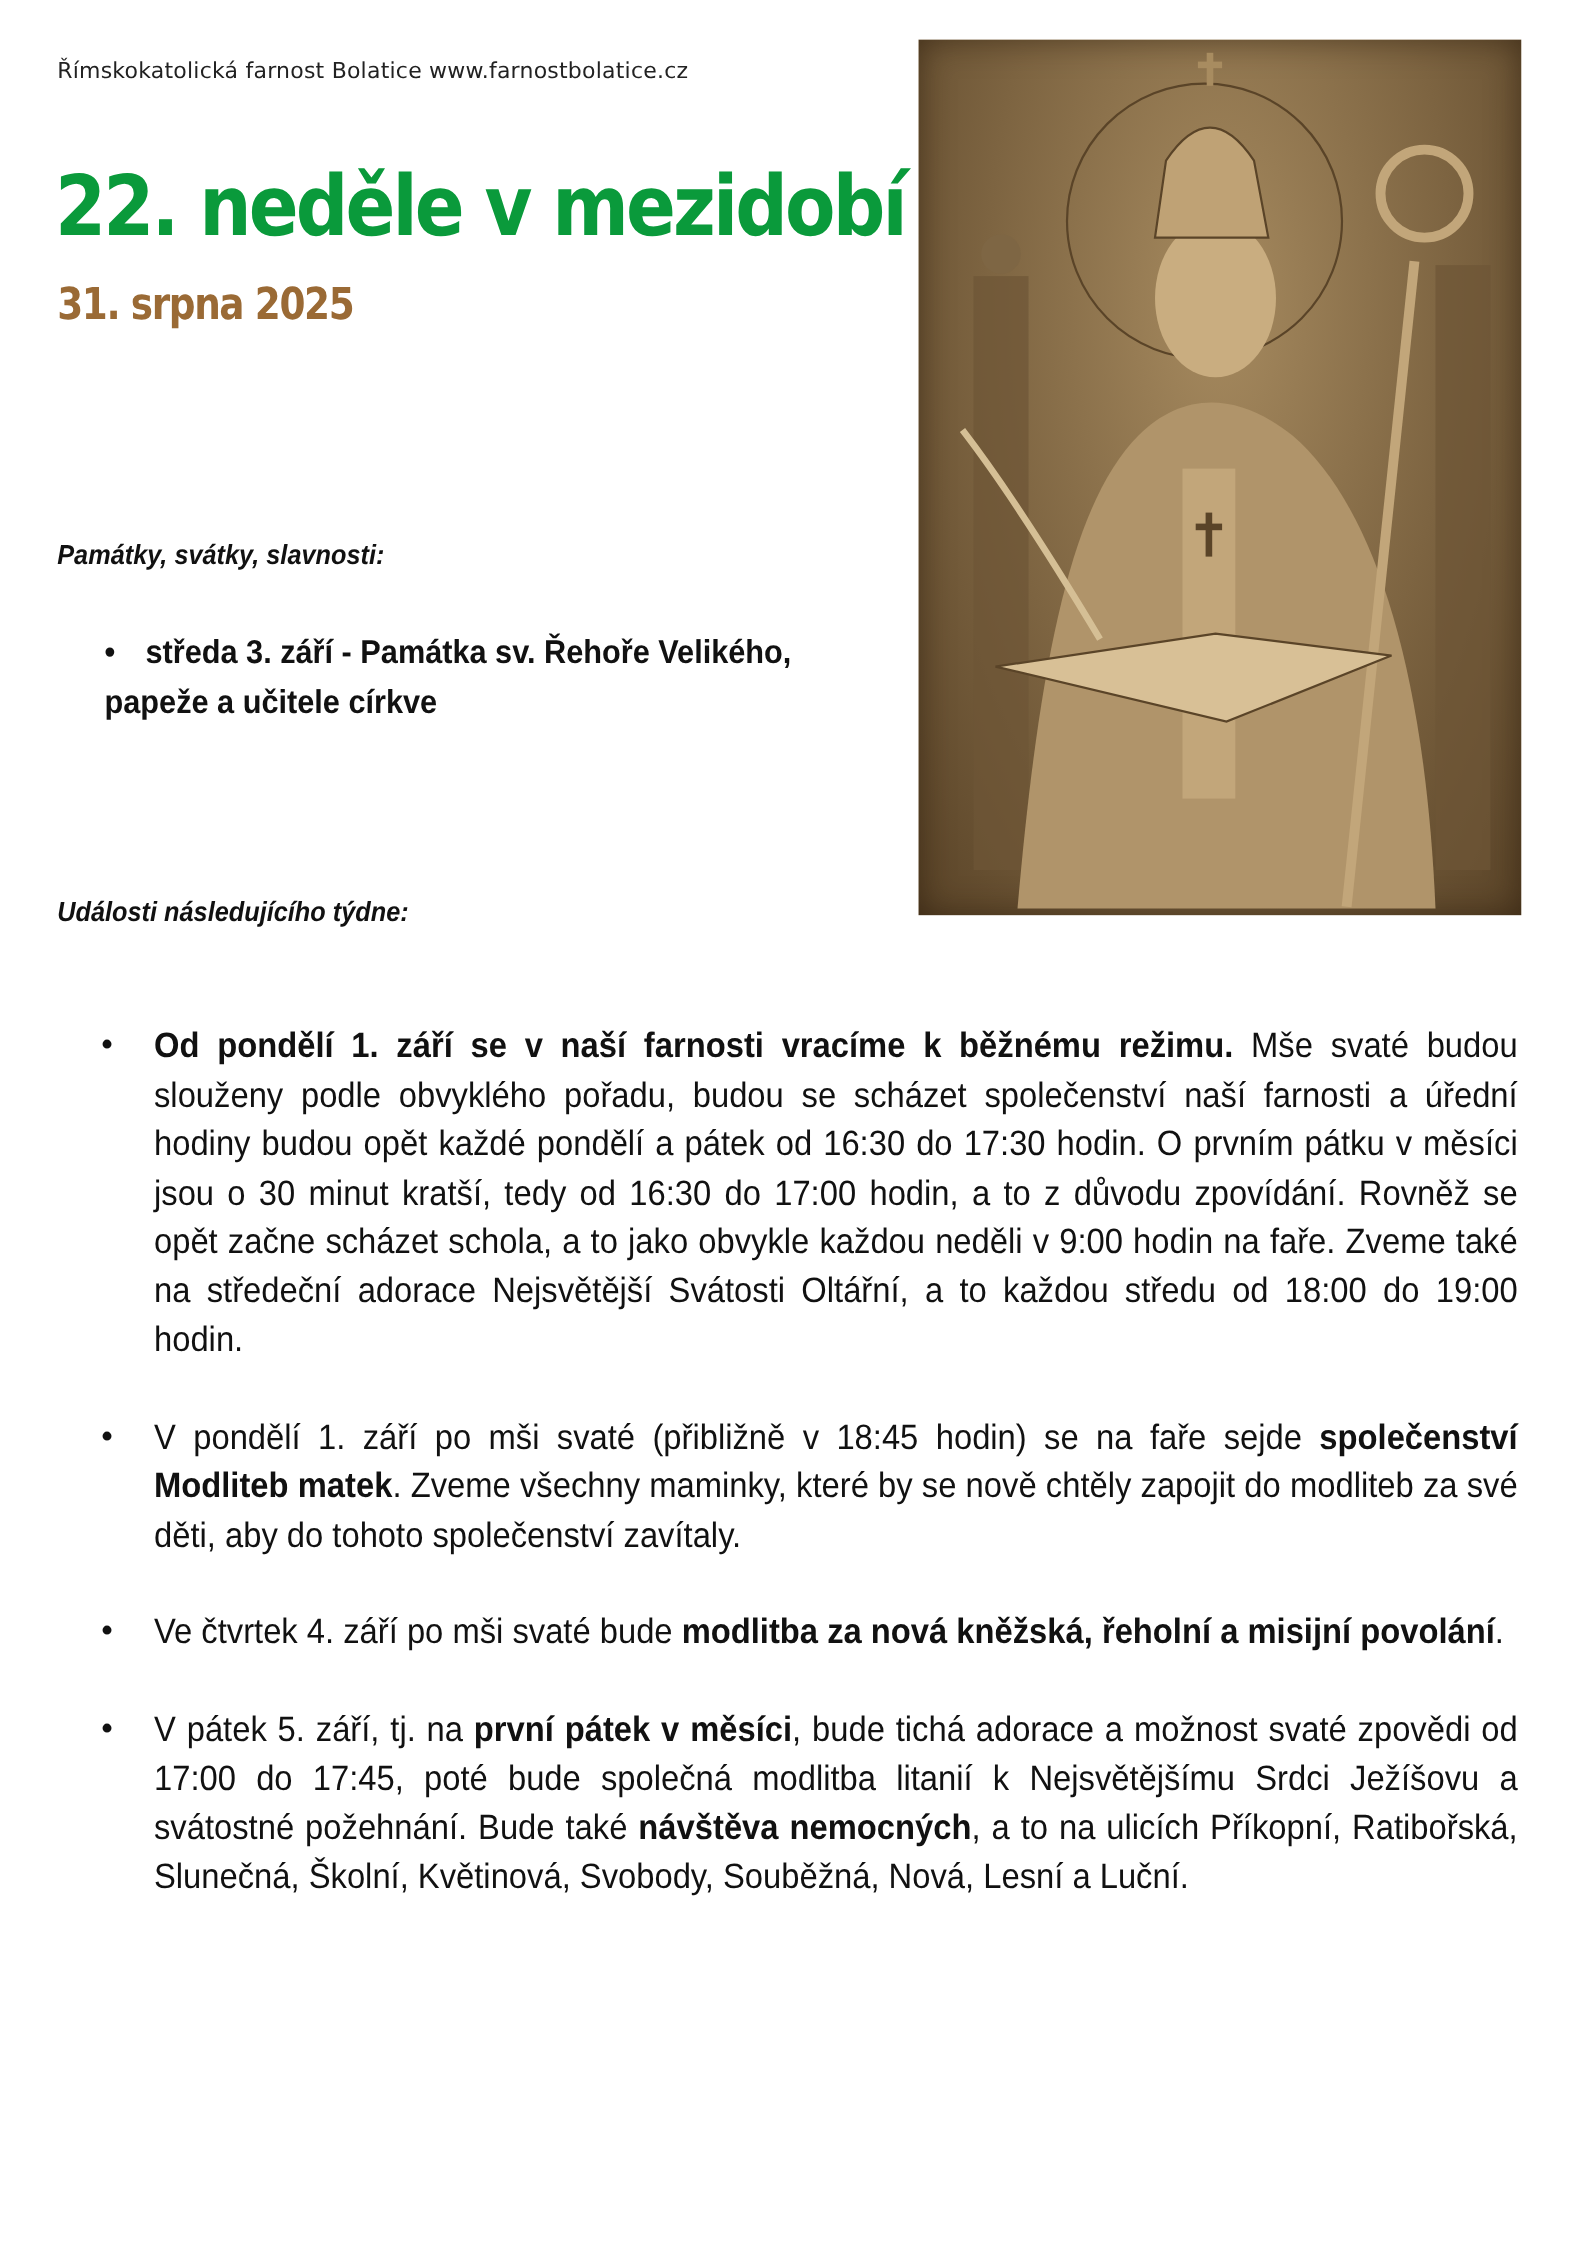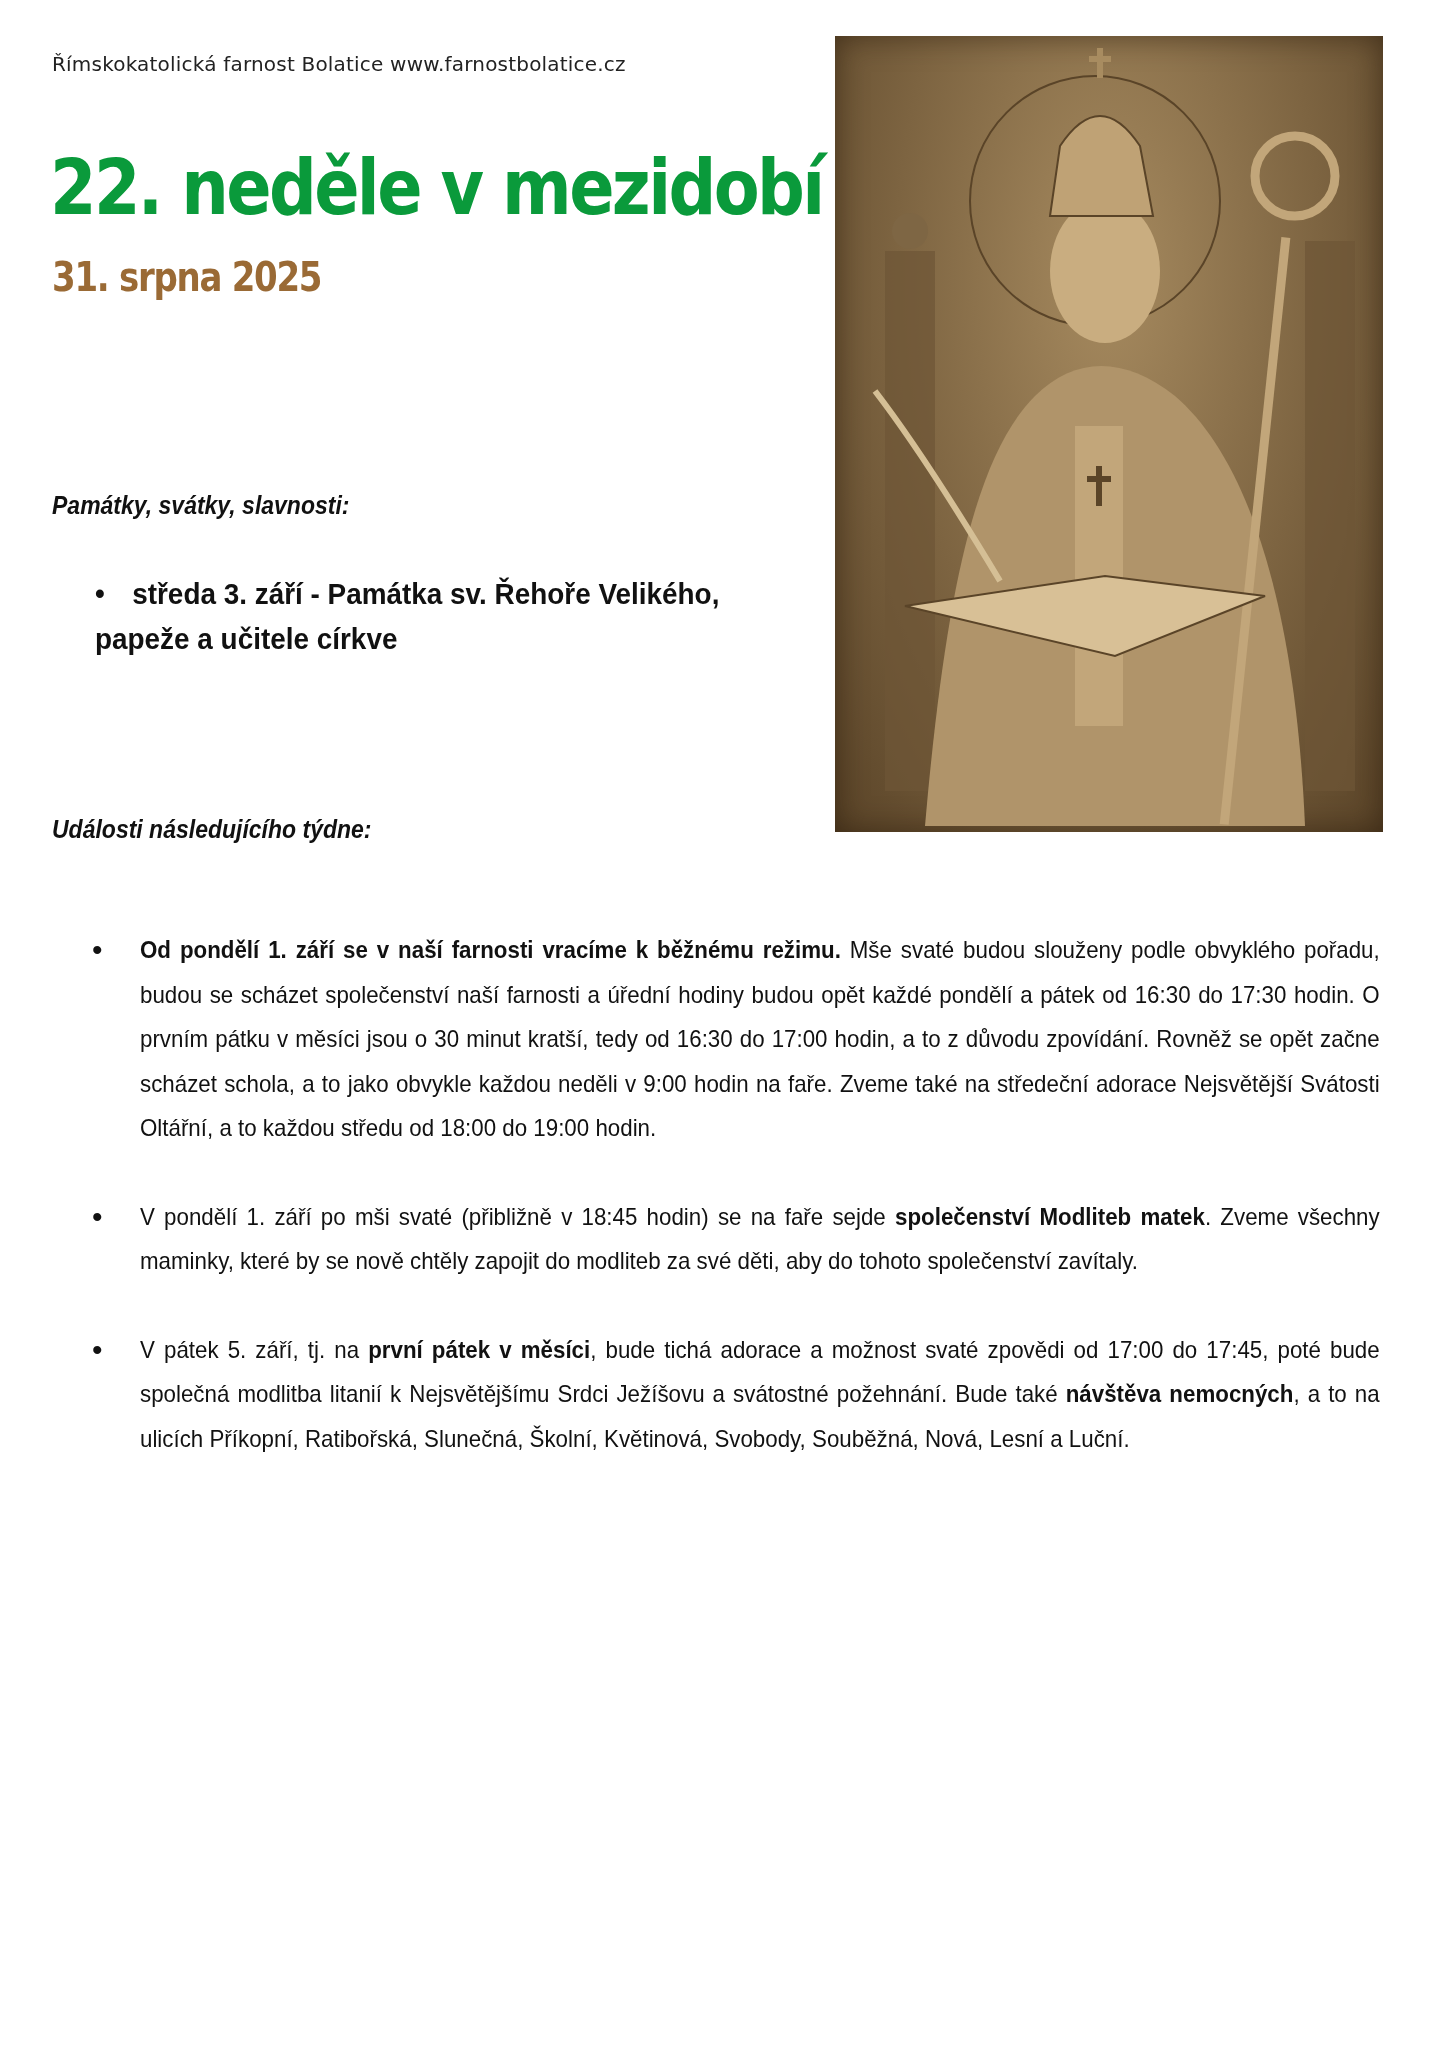--- a/index.html
+++ b/index.html
@@ -29,21 +29,21 @@
            transform: scaleX(0.93); transform-origin: left top; }
   .feast .bullet { display: inline-block; width: 40px; }
 
   .portrait { position: absolute; left: 835px; top: 36px; width: 548px; height: 796px;
               background: radial-gradient(ellipse at 50% 30%, #a68a5f 0%, #7d6441 55%, #5a4428 100%);
               box-shadow: inset 0 0 30px rgba(40,25,10,0.6); overflow: hidden; }
   .portrait svg { width: 100%; height: 100%; display: block; }
 
   .events { position: absolute; left: 92px; top: 928px; width: 1288px; margin: 0; padding: 0;
             list-style: none; }
-  .event { position: relative; padding-left: 48px; font-size: 24px; line-height: 44.5px;
+  .event { position: relative; padding-left: 48px; font-size: 32px; line-height: 44.5px;
            text-align: justify; margin-bottom: 44px; }
   .event::before { content: "\2022"; position: absolute; left: 0; top: 0; font-size: 30px; }
   .event b { font-weight: bold; }
   .event-text { display: block; transform: scaleX(0.93); transform-origin: left top; width: 107.5%; }
 </style>
 </head>
 <body>
 
 <div class="header-line">Římskokatolická farnost Bolatice www.farnostbolatice.cz</div>
 
@@ -89,15 +89,18 @@
 <div class="section-label" id="label-2">Události následujícího týdne:</div>
 
 <ul class="events" id="events">
     <li class="event">
       <span class="event-text"><b>Od pondělí 1. září se v naší farnosti vracíme k běžnému režimu.</b><span> Mše svaté budou slouženy podle obvyklého pořadu, budou se scházet společenství naší farnosti a úřední hodiny budou opět každé pondělí a pátek od 16:30 do 17:30 hodin. O prvním pátku v měsíci jsou o 30 minut kratší, tedy od 16:30 do 17:00 hodin, a to z důvodu zpovídání. Rovněž se opět začne scházet schola, a to jako obvykle každou neděli v 9:00 hodin na faře. Zveme také na středeční adorace Nejsvětější Svátosti Oltářní, a to každou středu od 18:00 do 19:00 hodin.</span></span>
     </li>
     <li class="event">
       <span class="event-text"><span>V pondělí 1. září po mši svaté (přibližně v 18:45 hodin) se na faře sejde </span><b>společenství Modliteb matek</b><span>. Zveme všechny maminky, které by se nově chtěly zapojit do modliteb za své děti, aby do tohoto společenství zavítaly.</span></span>
     </li>
     <li class="event">
+      <span class="event-text"><span>Ve čtvrtek 4. září po mši svaté bude </span><b>modlitba za nová kněžská, řeholní a misijní povolání</b><span>.</span></span>
+    </li>
+    <li class="event">
       <span class="event-text"><span>V pátek 5. září, tj. na </span><b>první pátek v měsíci</b><span>, bude tichá adorace a možnost svaté zpovědi od 17:00 do 17:45, poté bude společná modlitba litanií k Nejsvětějšímu Srdci Ježíšovu a svátostné požehnání. Bude také </span><b>návštěva nemocných</b><span>, a to na ulicích Příkopní, Ratibořská, Slunečná, Školní, Květinová, Svobody, Souběžná, Nová, Lesní a Luční.</span></span>
     </li>
   </ul>
 
 </body></html>

